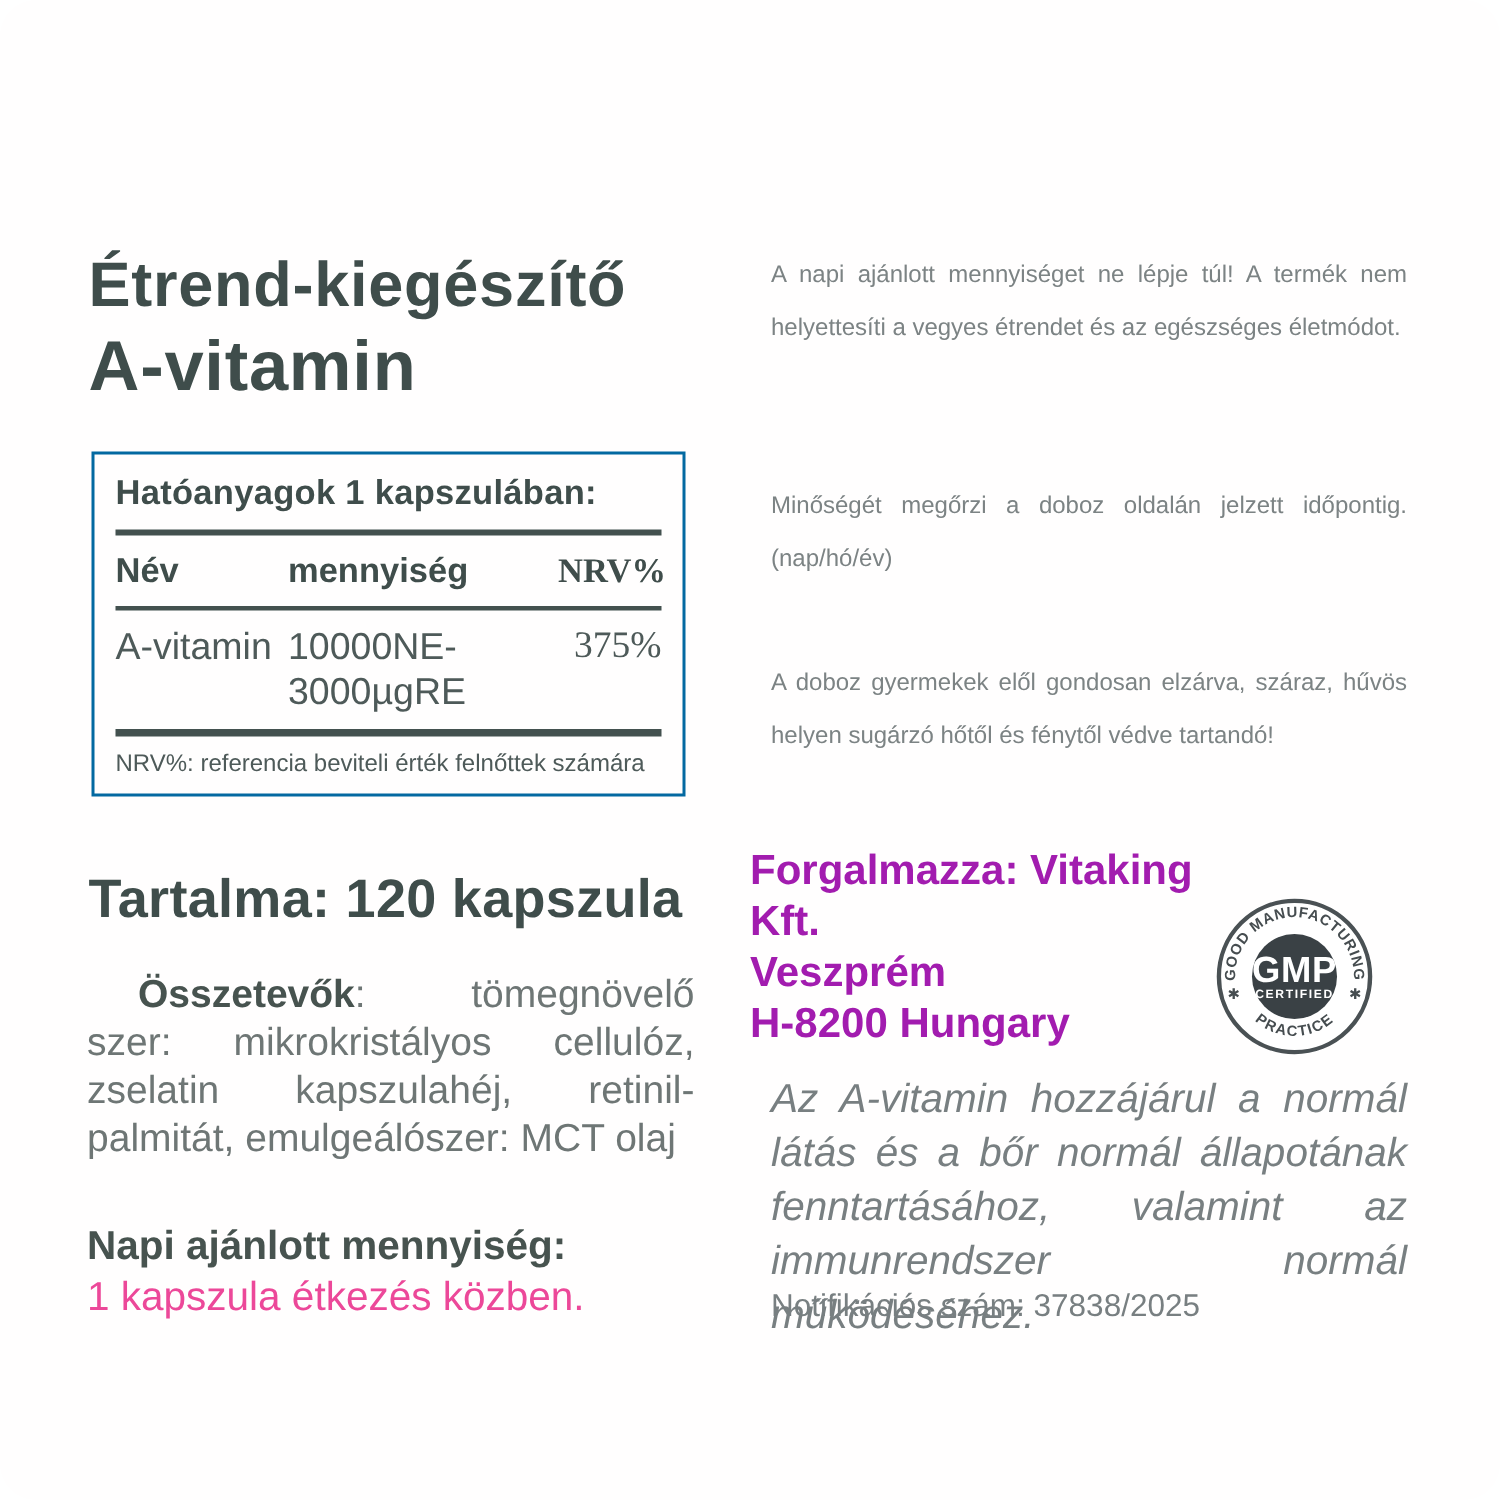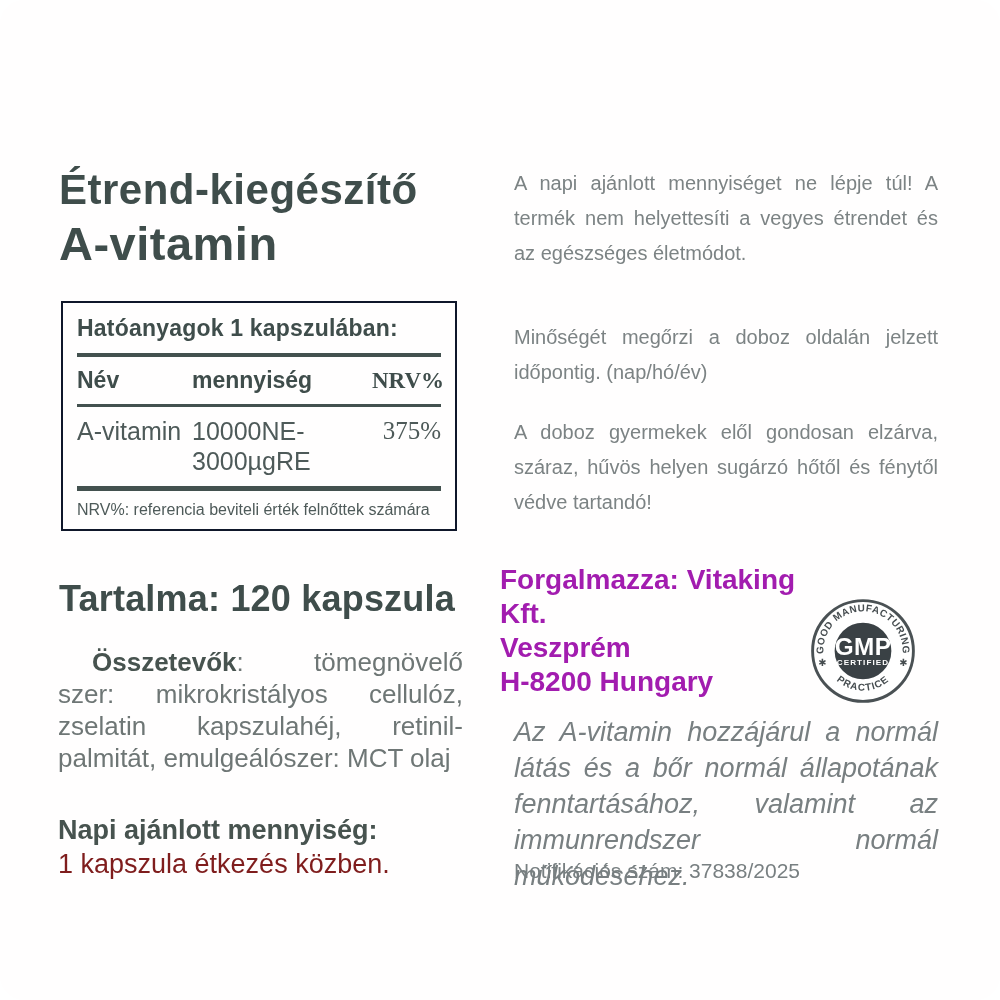--- a/index.html
+++ b/index.html
@@ -10,21 +10,21 @@
   }
   .sheet{position:absolute;inset:0;background:#fffefe;overflow:hidden;border-radius:24px;}
 
   
   .title{position:absolute;left:59px;top:162px;color:#3f4d4b;}
   .title .t1{font-size:42px;font-weight:bold;line-height:56px;letter-spacing:.5px;}
   .title .t2{font-size:47px;font-weight:bold;line-height:52px;letter-spacing:.5px;}
 
   .facts{
     position:absolute;left:61px;top:301px;width:396px;height:230px;
-    box-sizing:border-box;border:2px solid #0f172a;padding:12px 14px 0 14px;
+    box-sizing:border-box;border:2px solid #0369a1;padding:12px 14px 0 14px;
     color:#3f4d4b;
   }
   .facts-caption{font-size:23px;font-weight:bold;line-height:27px;margin-bottom:11px;letter-spacing:.2px;}
   .rule{background:#43514f;border:none;margin:0;}
   .rule.r1{height:4px;margin-bottom:10px;}
   .rule.r2{height:3px;margin-bottom:9px;}
   .rule.r3{height:5px;margin-top:10px;}
   .facts-grid{display:grid;grid-template-columns:115px 180px 1fr;align-items:start;}
   .facts-grid.head{font-size:23px;font-weight:bold;line-height:27px;margin-bottom:10px;}
   .facts-grid.row{font-size:25px;line-height:30px;color:#4e5a59;}
@@ -36,26 +36,26 @@
     position:absolute;left:59px;top:578px;font-size:36px;font-weight:bold;
     color:#3f4d4b;letter-spacing:.2px;text-align:right;
   }
   .ingredients{
     position:absolute;left:58px;top:646px;width:405px;margin:0;
     font-size:26px;line-height:32px;color:#6e7675;text-align:justify;
   }
   .ingredients strong{color:#47534f;margin-left:34px;}
   .daily{position:absolute;left:58px;top:813px;width:405px;}
   .daily .daily-label{font-size:27px;font-weight:bold;line-height:34px;color:#47534f;}
-  .daily .daily-text{font-size:27px;line-height:34px;color:#7f1d1d;}
-  .rp{position:absolute;left:514px;width:424px;margin:0;font-size:20px;line-height:35px;
+  .daily .daily-text{font-size:27px;line-height:34px;color:#ec4899;}
+  .rp{position:absolute;left:514px;width:424px;margin:0;font-size:16px;line-height:35px;
       color:#7c8384;text-align:justify;}
   .rp.p1{top:166px;}
   .rp.p2{top:320px;}
-  .rp.p3{top:415px;}
+  .rp.p3{top:438px;}
   .dist{position:absolute;left:500px;top:563px;width:300px;font-size:28px;line-height:34px;color:#a21caf;font-weight:bold;}
   .claim{position:absolute;left:514px;top:714px;width:424px;margin:0;font-size:27px;line-height:36px;
          font-style:italic;color:#787f81;text-align:justify;}
   .notif{position:absolute;left:514px;top:859px;margin:0;font-size:21px;color:#787f81;}
 
   .gmp{position:absolute;left:809px;top:597px;width:108px;height:108px;}
   .gmp text{font-family:"Liberation Sans","DejaVu Sans",sans-serif;}
 </style>
 </head>
 <body>

